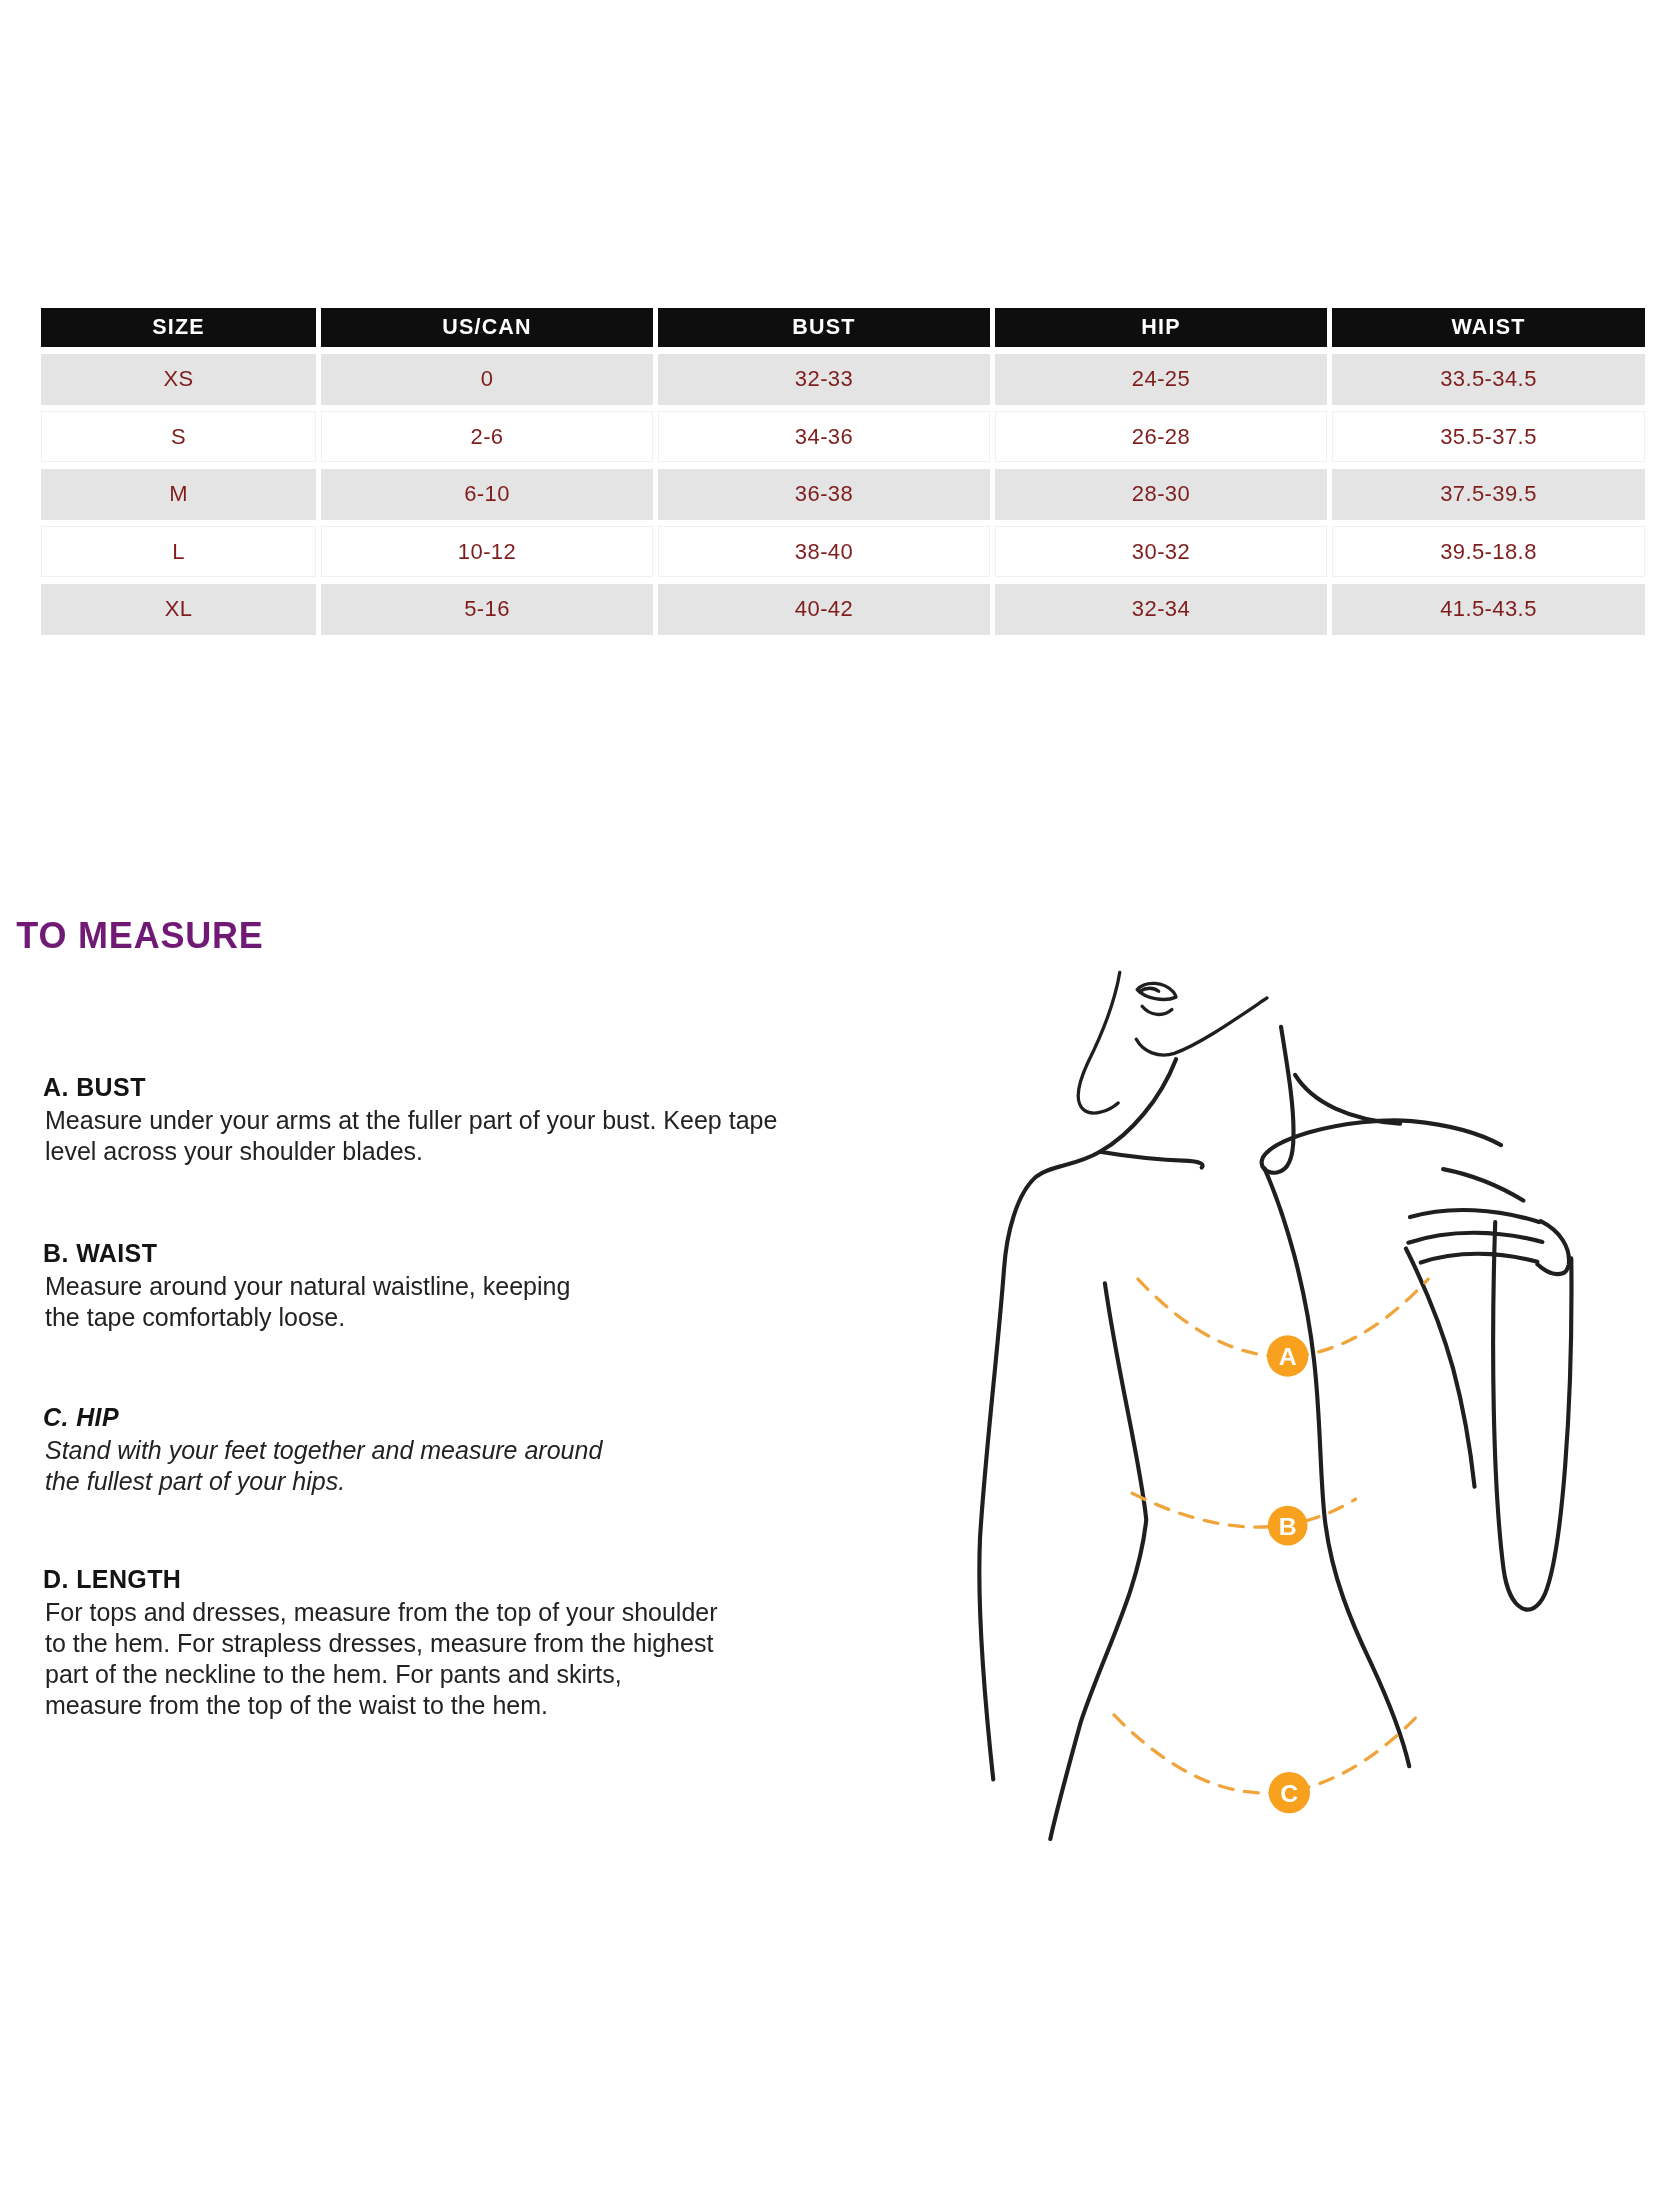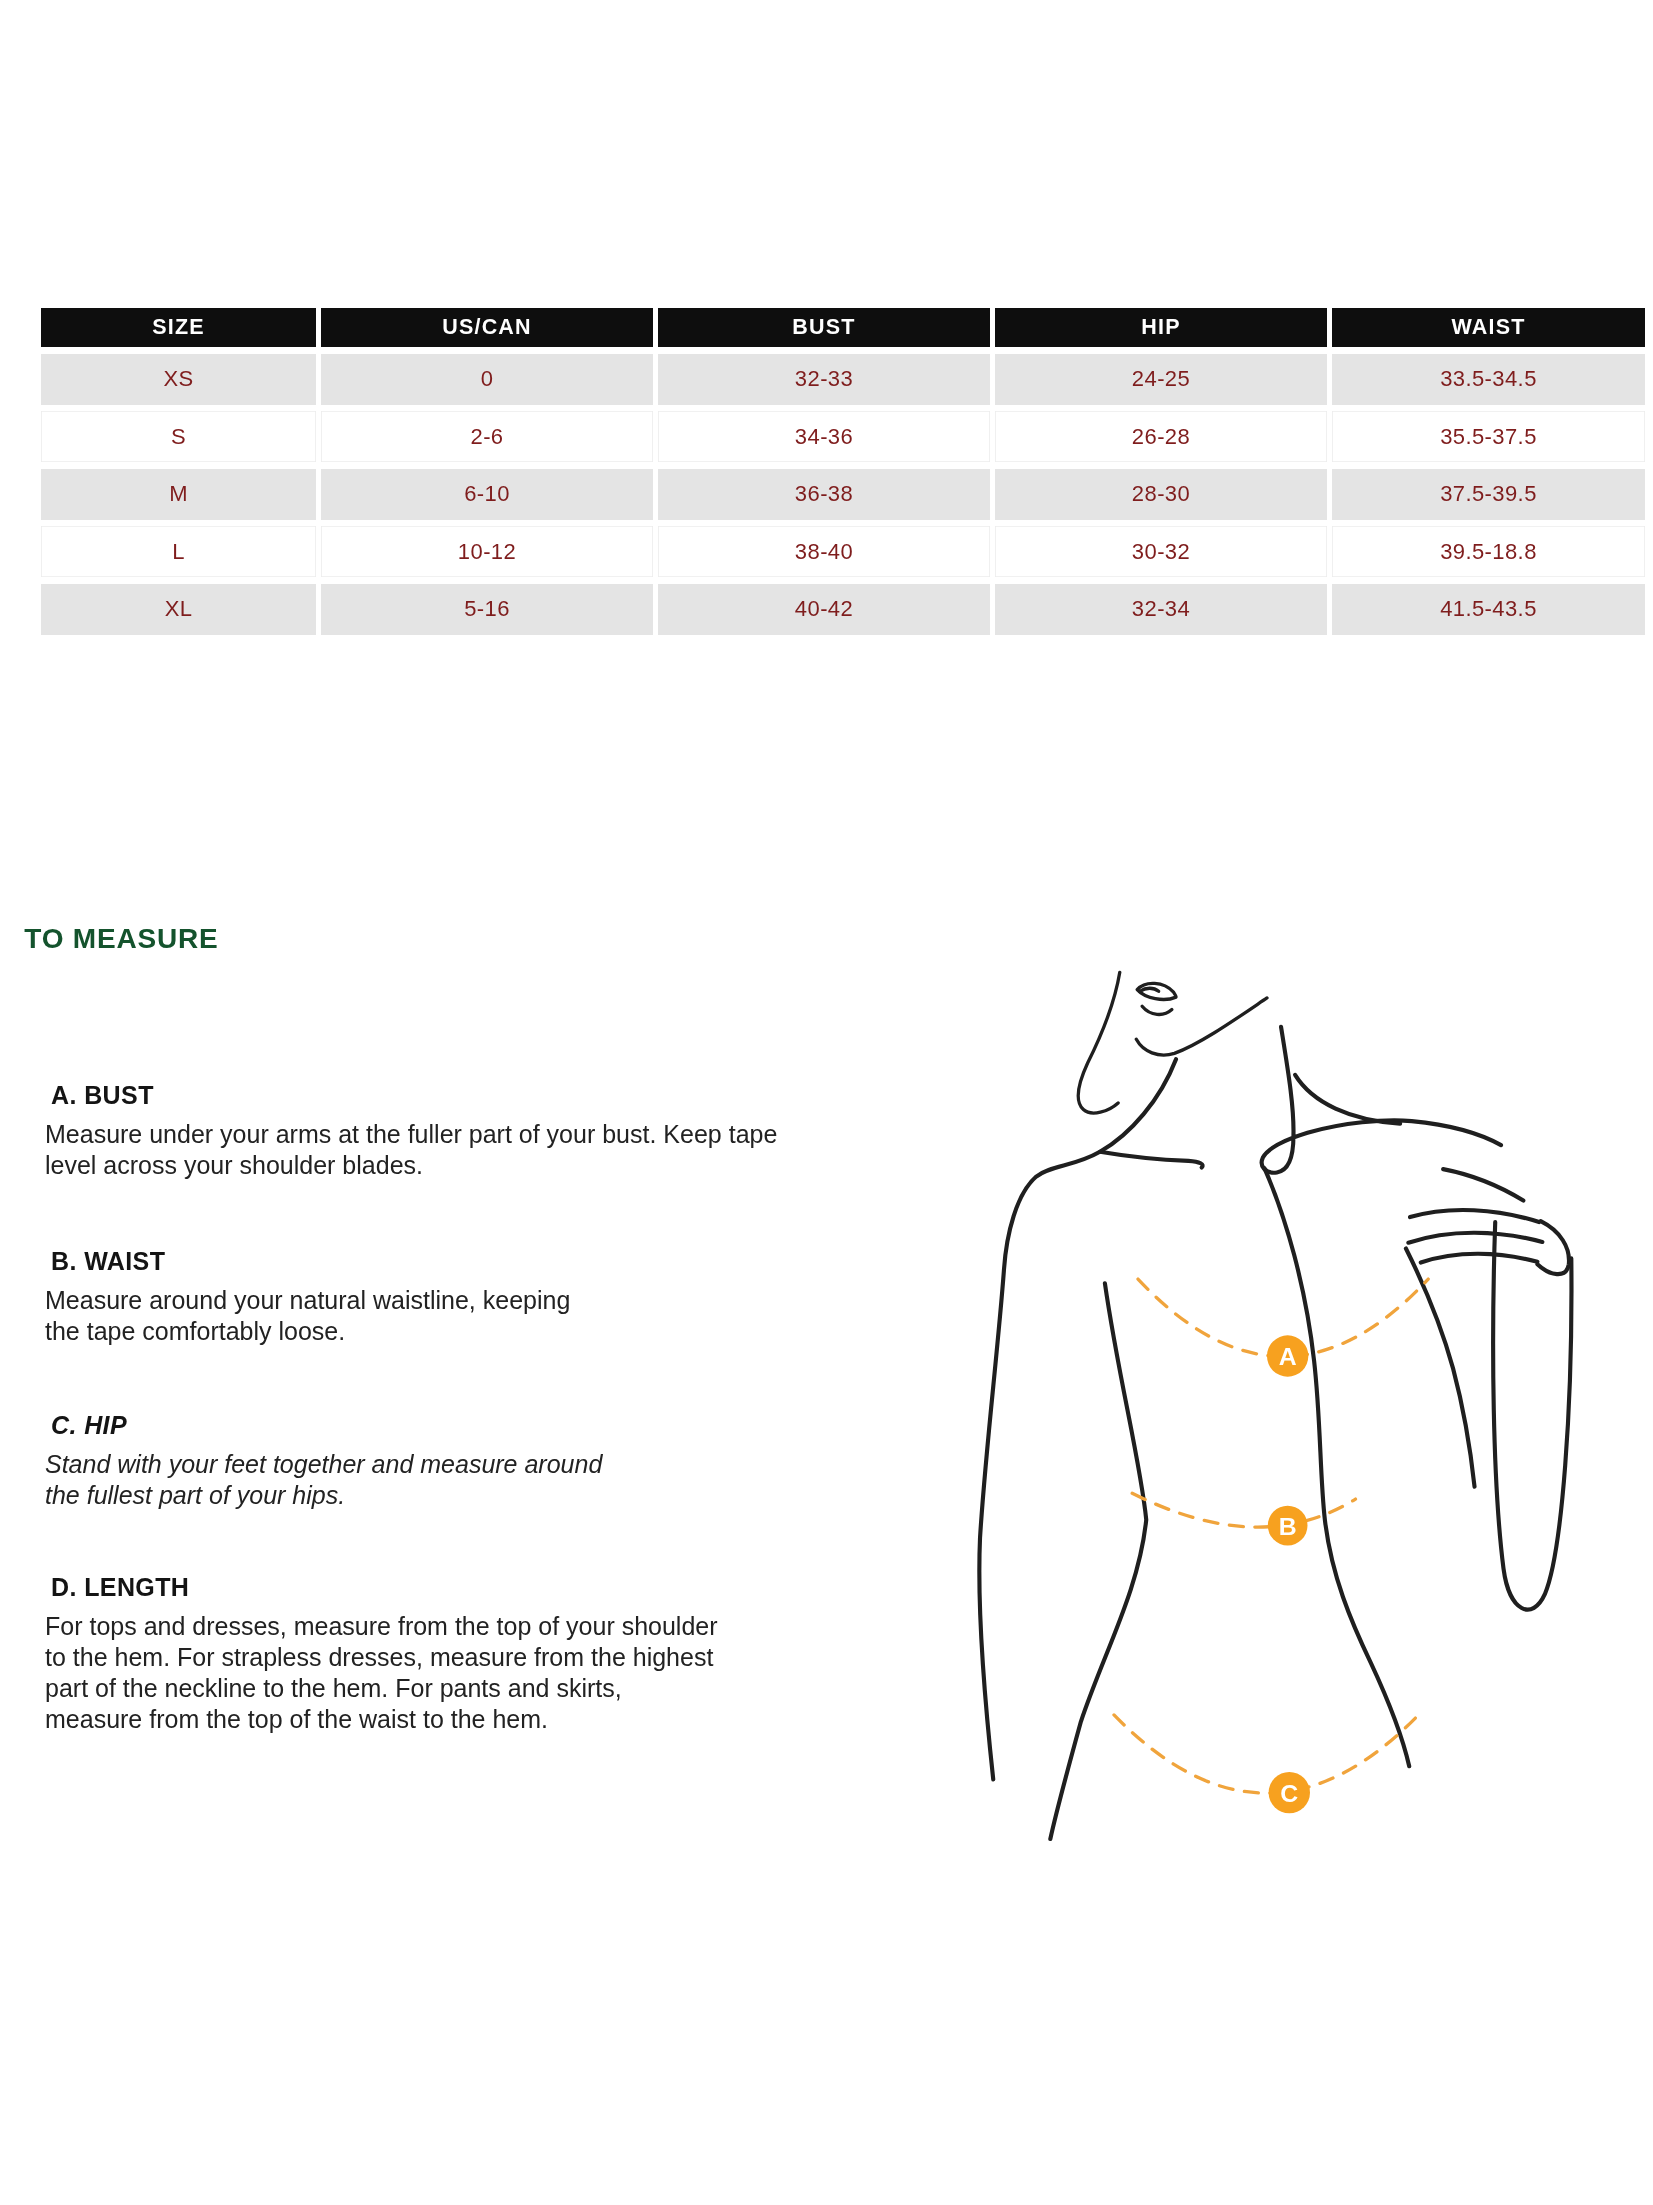--- a/index.html
+++ b/index.html
@@ -22,26 +22,26 @@
   }
   .td{
     height:51px;display:flex;align-items:center;justify-content:center;
     font-size:22px;font-weight:500;letter-spacing:0.4px;color:#7f1d1d;
   }
   .td.odd{background:#e4e4e4;}
   .td.even{background:#ffffff;box-shadow:inset 0 0 0 0.8px #ededed;}
 
   
   .to-measure-heading{
-    position:absolute;left:8.3px;top:907px;margin:16px;
-    font-size:28px;font-weight:bold;letter-spacing:0.8px;color:#14532d;
+    position:absolute;left:8.3px;top:907px;margin:8px;
+    font-size:36px;font-weight:bold;letter-spacing:0.8px;color:#701a75;
   }
   .measure-section{position:absolute;left:43px;width:926px;}
   .measure-section h3{
-    margin:8px;font-size:25px;font-weight:bold;line-height:31px;
+    margin:0;font-size:25px;font-weight:bold;line-height:31px;
     letter-spacing:0.4px;color:#141414;
   }
   .measure-section p{
     margin:2px;font-size:25px;line-height:31px;white-space:pre-line;color:#222;
   }
   .sec-a{top:1072px;}
   .sec-b{top:1238px;}
   .sec-c{top:1402px;font-style:italic;}
   .sec-d{top:1564px;}
 

